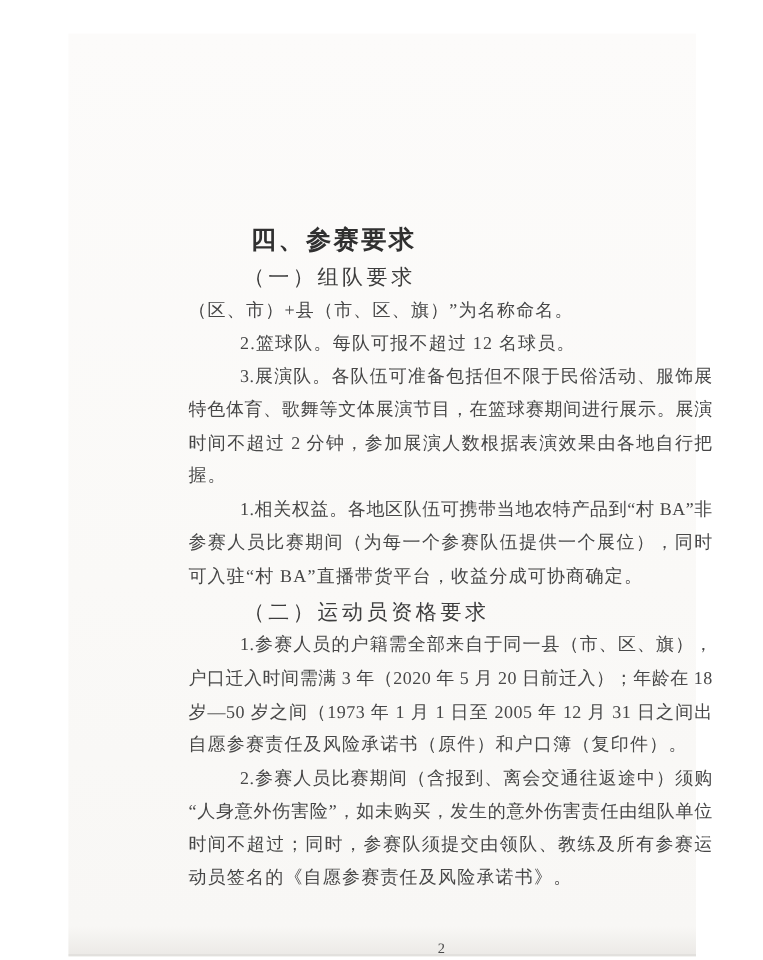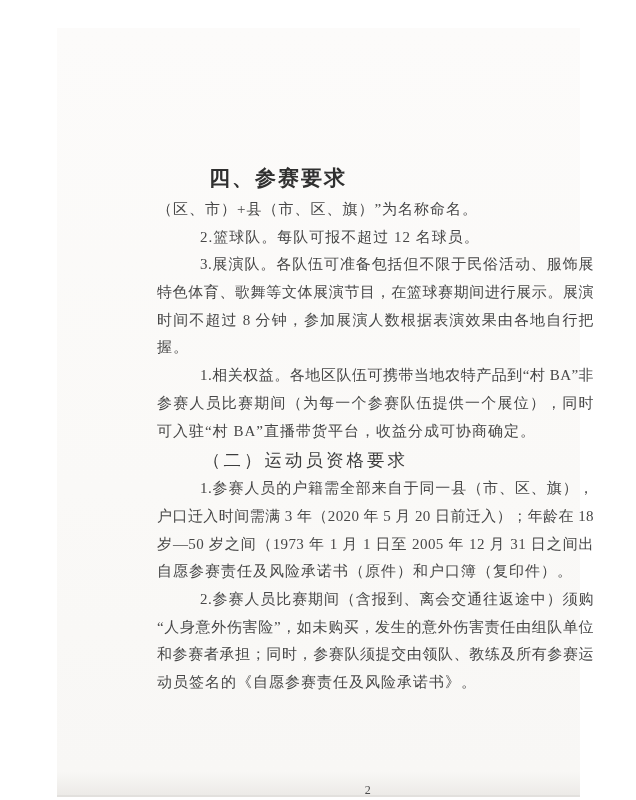--- a/index.html
+++ b/index.html
@@ -37,21 +37,22 @@
     height: 27.7px; line-height: 27.7px;
     font-size: 15px;
     letter-spacing: 1px;
   }
   .line.h1 {
     height: 32px; line-height: 32px;
     font-size: 21px;
     font-weight: bold;
     letter-spacing: 2px;
     color: #303030;
-    font-family: Liberation Mono, monospace;
+    font-family: Liberation Serif, serif;
+    margin-top: 20px;
   }
   .line.h2 {
     height: 30px; line-height: 30px;
     font-size: 17.5px;
     letter-spacing: 3px;
     color: #3d3d3d;
   }
   .line.indent.body { padding-left: 43px; }
   .line.indent.h1   { padding-left: 52px; }
   .line.indent.h2   { padding-left: 46px; }
@@ -74,34 +75,35 @@
   }
 </style>
 </head>
 <body>
 
 <div class="viewport">
   <div class="scan-page">
     <div class="doc-body">
 
     <div class="line h1 indent">四、参赛要求</div>
+        <div class="line h2 indent">（一）组队要求</div>
         <div class="line body">（区、市）+县（市、区、旗）”为名称命名。</div>
         <div class="line body indent">2.篮球队。每队可报不超过 12 名球员。</div>
         <div class="line body indent fill">3.展演队。各队伍可准备包括但不限于民俗活动、服饰展示、</div>
         <div class="line body fill">特色体育、歌舞等文体展演节目，在篮球赛期间进行展示。展演</div>
-        <div class="line body fill">时间不超过 8 分钟，参加展演人数根据表演效果由各地自行把</div>
+        <div class="line body fill">时间不超过 2 分钟，参加展演人数根据表演效果由各地自行把</div>
         <div class="line body">握。</div>
         <div class="line body indent fill">1.相关权益。各地区队伍可携带当地农特产品到“村 BA”非</div>
         <div class="line body fill">参赛人员比赛期间（为每一个参赛队伍提供一个展位），同时</div>
         <div class="line body">可入驻“村 BA”直播带货平台，收益分成可协商确定。</div>
         <div class="line h2 indent">（二）运动员资格要求</div>
         <div class="line body indent fill">1.参赛人员的户籍需全部来自于同一县（市、区、旗），且</div>
         <div class="line body fill">户口迁入时间需满 3 年（2020 年 5 月 20 日前迁入）；年龄在 18</div>
         <div class="line body fill">岁—50 岁之间（1973 年 1 月 1 日至 2005 年 12 月 31 日之间出生）；</div>
         <div class="line body">自愿参赛责任及风险承诺书（原件）和户口簿（复印件）。</div>
         <div class="line body indent fill">2.参赛人员比赛期间（含报到、离会交通往返途中）须购买</div>
         <div class="line body fill">“人身意外伤害险”，如未购买，发生的意外伤害责任由组队单位</div>
-        <div class="line body fill">和参赛者承担；同时，参赛队须提交由领队、教练及所有参赛运</div>
+        <div class="line body fill">时间不超过；同时，参赛队须提交由领队、教练及所有参赛运</div>
         <div class="line body">动员签名的《自愿参赛责任及风险承诺书》。</div>
       </div>
     <div class="page-number">2</div>
   </div>
 </div>
 
 </body></html>

